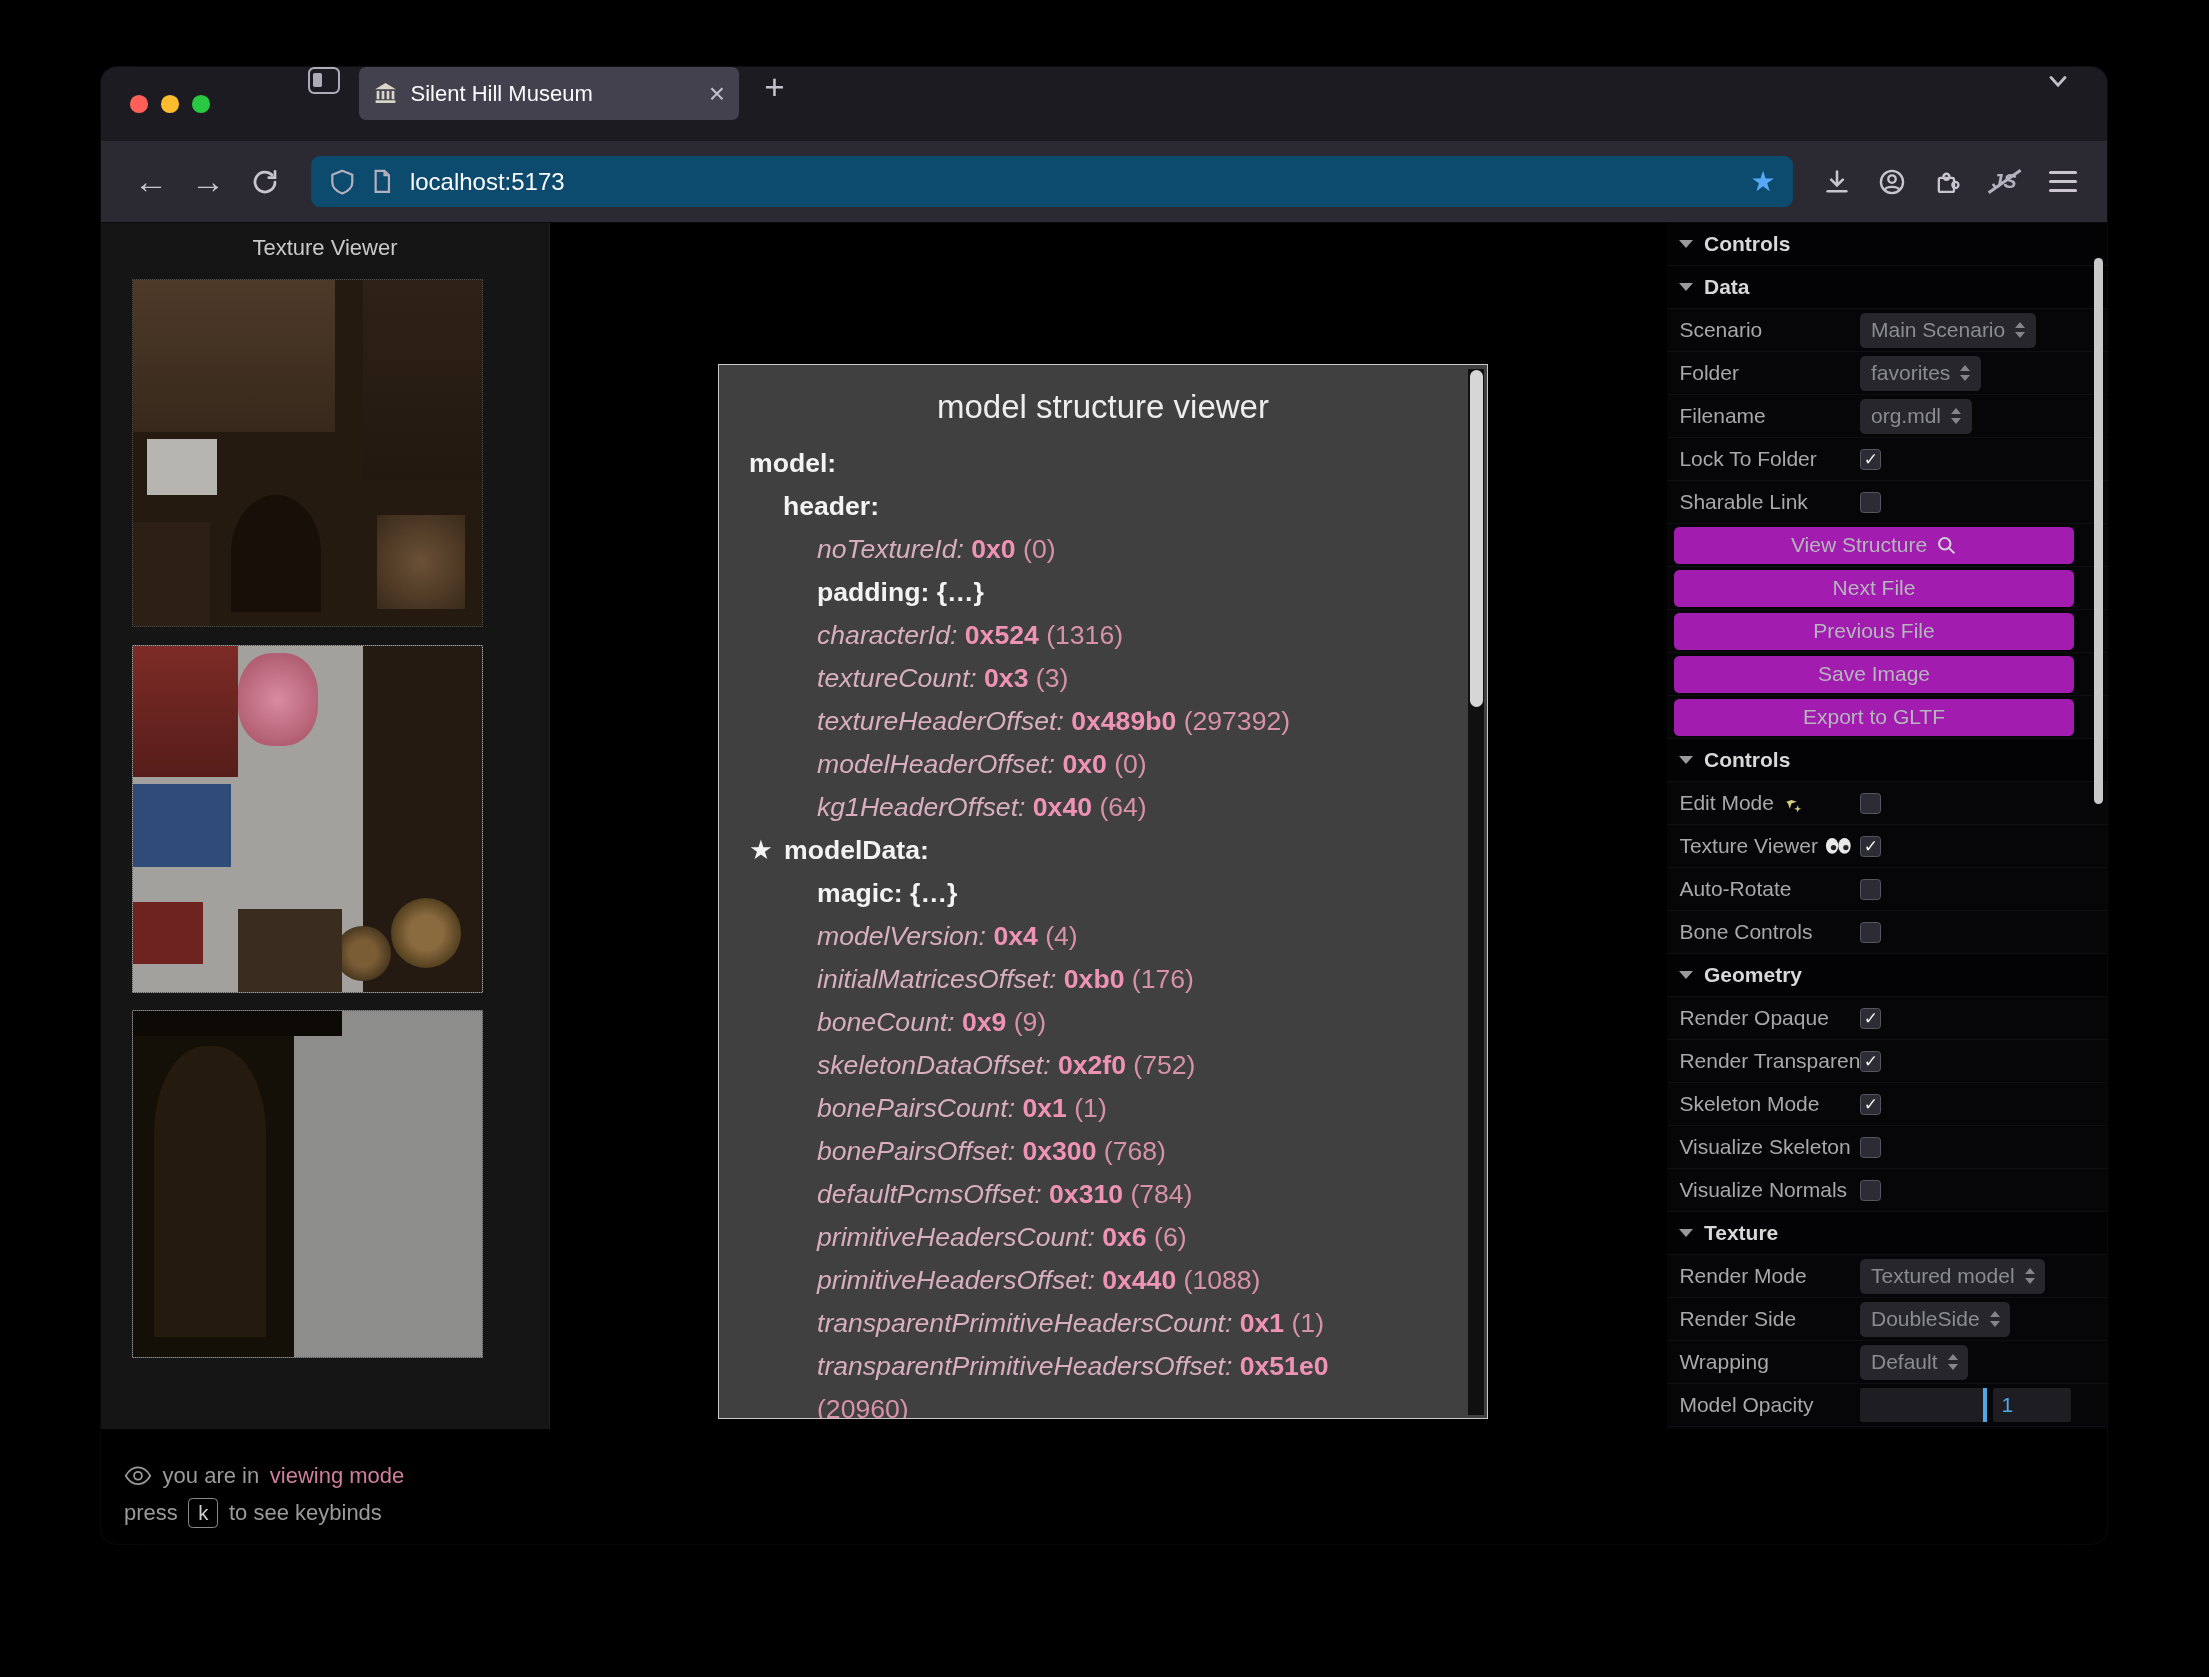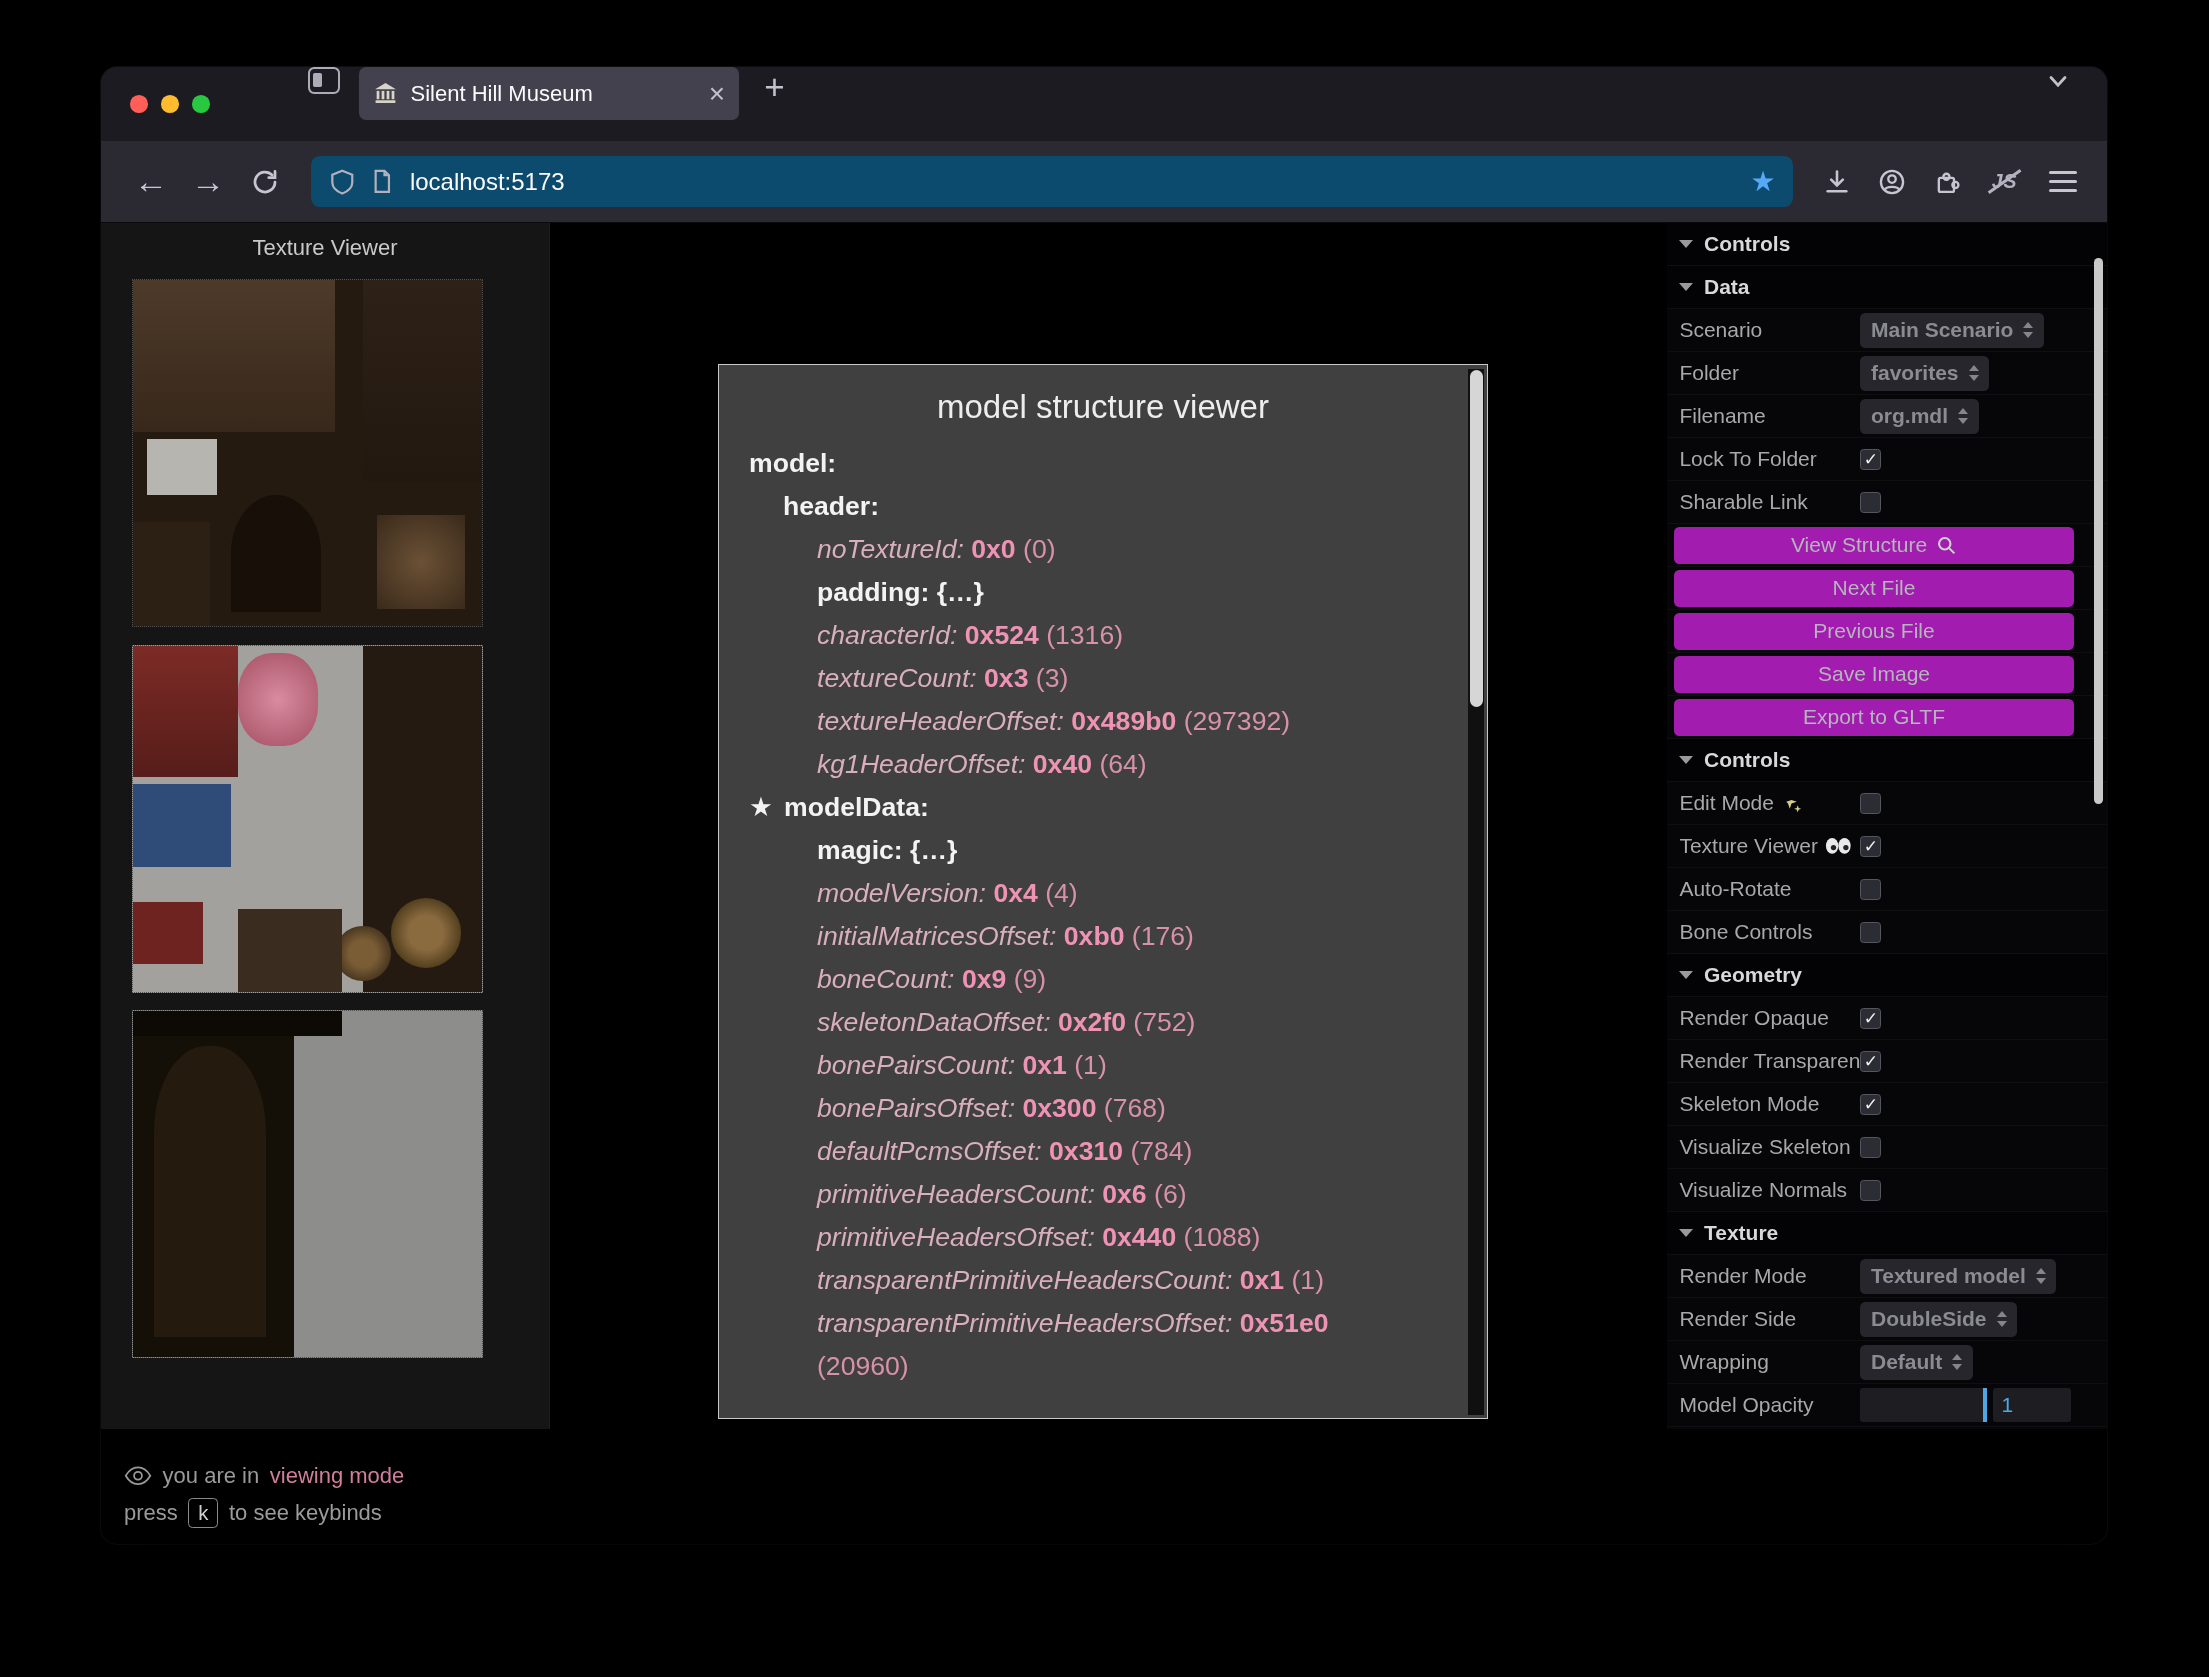--- a/index.html
+++ b/index.html
@@ -94,21 +94,21 @@
 
   
   .gui { width:440px; height:1206px; flex:none; background:#060608; font-size:21px; overflow:hidden; }
   .gui-header { height:43px; display:flex; align-items:center; gap:10.6px; padding-left:12.4px;
     background:#030305; border-bottom:0.9px solid rgba(255,255,255,.05); color:#d8d8d8; font-weight:700; }
   .caret-down { width:0; height:0; border-left:7px solid transparent; border-right:7px solid transparent; border-top:8px solid #9a9a9a; }
   .gui-row { height:43px; display:flex; align-items:center; padding-left:12.4px;
     border-bottom:0.9px solid rgba(255,255,255,.04); color:#a8a8a8; }
   .gui-label { width:181px; flex:none; display:flex; align-items:center; gap:7px; white-space:nowrap; }
   .gui-select { display:inline-flex; align-items:center; gap:10px; background:#26262c; border-radius:5.3px;
-    height:35px; padding:0 10.6px; color:#8b8b92;font-weight:bold; }
+    height:35px; padding:0 10.6px; color:#8b8b92; }
   .sel-arrows { display:flex; flex-direction:column; gap:3.5px; }
   .sa-up { width:0;height:0;border-left:5.3px solid transparent;border-right:5.3px solid transparent;border-bottom:6.2px solid #85858c; }
   .sa-dn { width:0;height:0;border-left:5.3px solid transparent;border-right:5.3px solid transparent;border-top:6.2px solid #85858c; }
   .gui-check { width:21px; height:21px; border-radius:3.5px; background:#2c2c34; border:0.9px solid #55555e;
     display:flex; align-items:center; justify-content:center; color:#f0f0f0; font-size:17px; }
   .btnrow { padding:2.7px 0 2.7px 7px; }
   .gui-btn { width:400px; height:37px; background:#a21caf; border-radius:5.3px; color:#b5b5bc;
     display:flex; align-items:center; justify-content:center; gap:8.9px; }
   .gui-slider { position:relative; width:127px; height:34px; background:#1d1d22; border-radius:2.7px; }
   .gui-thumbline { position:absolute; right:0; top:0; width:4.4px; height:34px; background:#4fa8e6; }
@@ -254,20 +254,21 @@
       <div class="modal">
         <div class="modal-title">model structure viewer</div>
         <div class="tree">
             <div class="tree-line" style="padding-left: 30px;"><span class="tbold">model:</span></div>
             <div class="tree-line" style="padding-left: 64px;"><span class="tbold">header:</span></div>
             <div class="tree-line" style="padding-left: 98px;"><span class="k">noTextureId: </span><span class="v">0x0</span><span class="d"> (0)</span></div>
             <div class="tree-line" style="padding-left: 98px;"><span class="tbold">padding: {…}</span></div>
             <div class="tree-line" style="padding-left: 98px;"><span class="k">characterId: </span><span class="v">0x524</span><span class="d"> (1316)</span></div>
             <div class="tree-line" style="padding-left: 98px;"><span class="k">textureCount: </span><span class="v">0x3</span><span class="d"> (3)</span></div>
             <div class="tree-line" style="padding-left: 98px;"><span class="k">textureHeaderOffset: </span><span class="v">0x489b0</span><span class="d"> (297392)</span></div>
+            <div class="tree-line" style="padding-left: 98px;"><span class="k">modelHeaderOffset: </span><span class="v">0x0</span><span class="d"> (0)</span></div>
             <div class="tree-line" style="padding-left: 98px;"><span class="k">kg1HeaderOffset: </span><span class="v">0x40</span><span class="d"> (64)</span></div>
             <div class="tree-line" style="padding-left: 30px;"><span class="star">★</span><span class="tbold">modelData:</span></div>
             <div class="tree-line" style="padding-left: 98px;"><span class="tbold">magic: {…}</span></div>
             <div class="tree-line" style="padding-left: 98px;"><span class="k">modelVersion: </span><span class="v">0x4</span><span class="d"> (4)</span></div>
             <div class="tree-line" style="padding-left: 98px;"><span class="k">initialMatricesOffset: </span><span class="v">0xb0</span><span class="d"> (176)</span></div>
             <div class="tree-line" style="padding-left: 98px;"><span class="k">boneCount: </span><span class="v">0x9</span><span class="d"> (9)</span></div>
             <div class="tree-line" style="padding-left: 98px;"><span class="k">skeletonDataOffset: </span><span class="v">0x2f0</span><span class="d"> (752)</span></div>
             <div class="tree-line" style="padding-left: 98px;"><span class="k">bonePairsCount: </span><span class="v">0x1</span><span class="d"> (1)</span></div>
             <div class="tree-line" style="padding-left: 98px;"><span class="k">bonePairsOffset: </span><span class="v">0x300</span><span class="d"> (768)</span></div>
             <div class="tree-line" style="padding-left: 98px;"><span class="k">defaultPcmsOffset: </span><span class="v">0x310</span><span class="d"> (784)</span></div>

